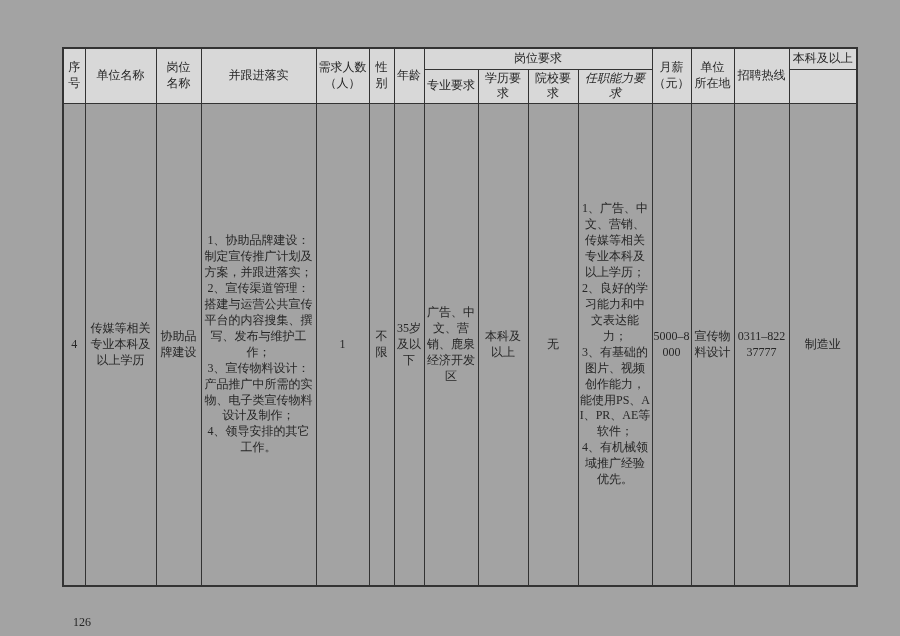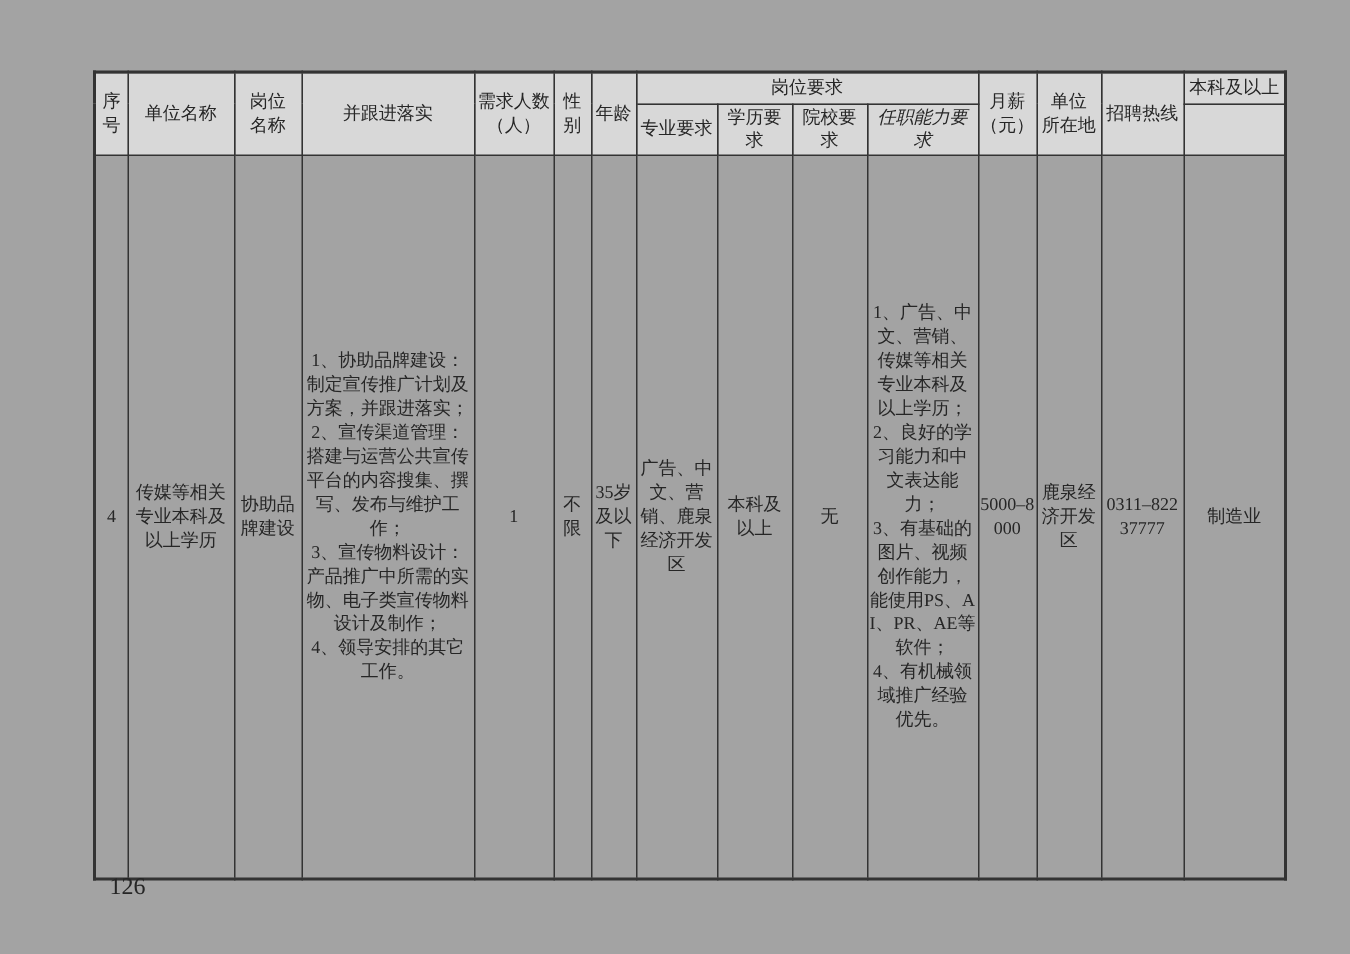--- a/index.html
+++ b/index.html
@@ -40,22 +40,22 @@
   td.longtext {
     text-align: justify;
     text-justify: inter-character;
     white-space: pre-wrap;
     padding: 2px 3px;
   }
   th.nowrap { white-space: nowrap; font-style: italic; }
 
   .page-number {
     position: absolute;
-    left: 73px; top: 583px;
-    font-size: 16px;
+    left: 73px; top: 615px;
+    font-size: 12px;
     color: #262626;
   }
 </style>
 </head>
 <body>
 
 <div class="page">
 
   <table class="recruit">
     <colgroup>
@@ -116,21 +116,21 @@
         <td>不限</td>
         <td>35岁及以下</td>
         <td>广告、中文、营销、鹿泉经济开发区</td>
         <td>本科及以上</td>
         <td>无</td>
         <td class="longtext">1、广告、中文、营销、传媒等相关专业本科及以上学历；
 2、良好的学习能力和中文表达能力；
 3、有基础的图片、视频创作能力，能使用PS、AI、PR、AE等软件；
 4、有机械领域推广经验优先。</td>
         <td>5000–8000</td>
-        <td>鹿泉经济开发区</td>
+        <td>宣传物料设计</td>
         <td>0311–82237777</td>
         <td>制造业</td>
       </tr>
     </tbody>
   </table>
 
   <div class="page-number">126</div>
 
 </div>
 

